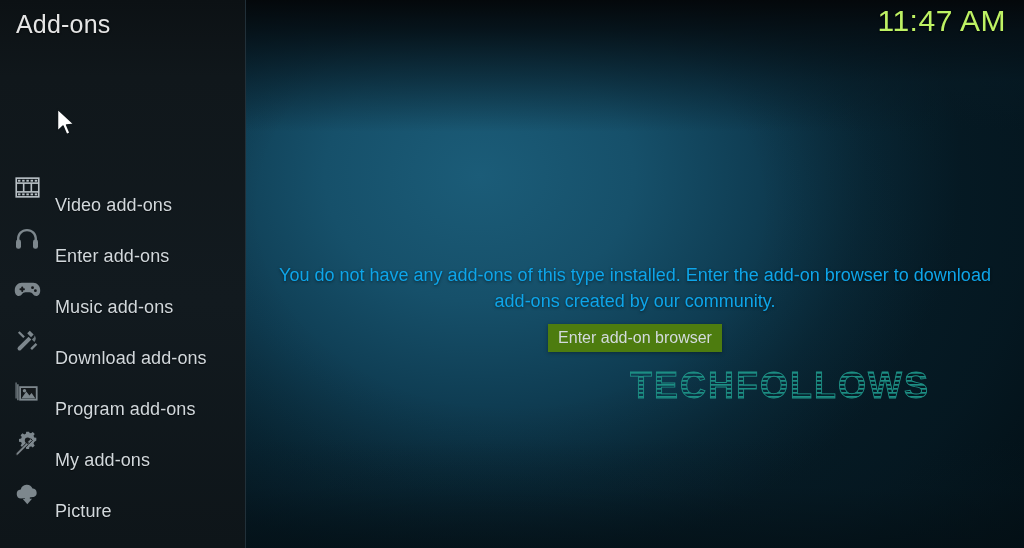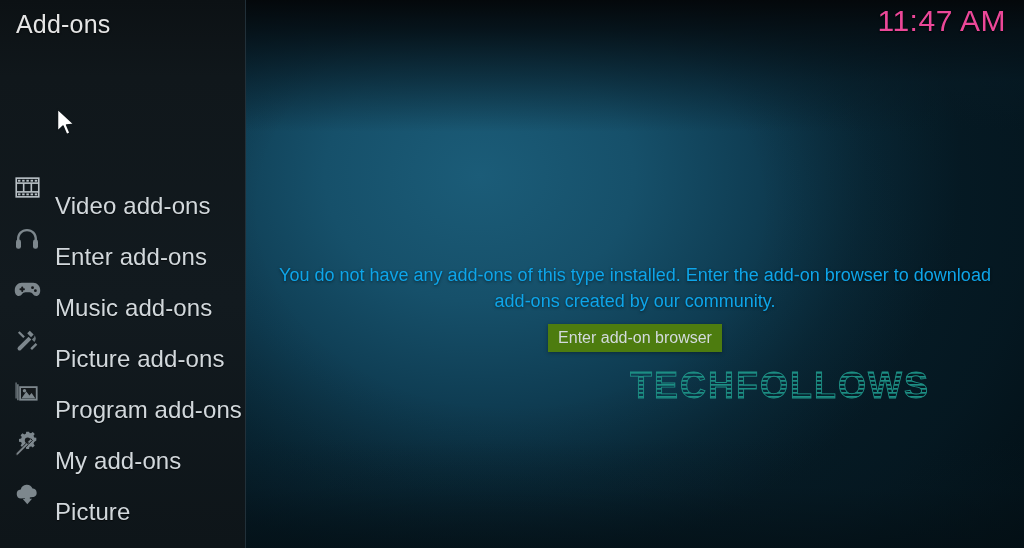--- a/index.html
+++ b/index.html
@@ -49,21 +49,21 @@
     position:absolute; left:0; top:0; width:1024px; height:56px; z-index:8;
   }
   .page-title {
     position:absolute; left:16px; top:10px;
     font-size:25px; font-weight:400; color:#e5e5e5;
     letter-spacing:0.2px;
     text-shadow:0 1px 2px rgba(0,0,0,0.7);
   }
   .clock {
     position:absolute; right:18px; top:4px;
-    font-size:30px; font-weight:300; color:#ec4899;
+    font-size:30px; font-weight:300; color:#bef264;
     letter-spacing:0.5px;
     text-shadow:0 1px 2px rgba(0,0,0,0.7);
   }
 
   
   .toolbar {
     position:absolute; left:0; top:76px; width:246px; height:56px;
     z-index:9;
   }
   .addon-btn {
@@ -101,21 +101,21 @@
     display:flex; align-items:center;
     padding-left:10px;
   }
   .menu-icon {
     width:34px; height:34px;
     display:flex; align-items:center; justify-content:center;
     flex:0 0 34px;
     margin-right:11px;
   }
   .menu-label {
-    font-size:24px; color:#d2d8dc; font-weight:400;
+    font-size:18px; color:#d2d8dc; font-weight:400;
     letter-spacing:0.1px;
     text-shadow:0 1px 1px rgba(0,0,0,0.6);
     margin-top:36px;
   }
 
   
   .center {
     position:absolute; left:246px; top:0; width:778px; height:548px; z-index:10;
   }
   .empty-msg {
@@ -258,21 +258,21 @@
     <div class="menu-item">
       <span class="menu-icon">
         <svg width="25" height="25" viewBox="0 0 24 24" fill="#7d878d">
           <path d="M3.0 18.3 13.0 8.3l2.7 2.7-10 10.0a1.9 1.9 0 0 1-2.7-2.7z"></path>
           <path d="M14.2 2.6 17.9 6.3 15.4 8.8 11.7 5.1z"></path>
           <path d="M18.6 7.0c1.8 1.8 1.8 4.6 0 6.4l-2.4-2.4 2.4-2.4z" opacity="0.85"></path>
           <path d="M4.4 3.0 9.5 8.1 7.9 9.7 2.8 4.6z"></path>
           <path d="M19.8 14.4 21.4 16.0 16.3 21.1 14.7 19.5z"></path>
         </svg>
       </span>
-      <span class="menu-label">Picture add-ons</span>
+      <span class="menu-label">Download add-ons</span>
     </div>
 
     <div class="menu-item">
       <span class="menu-icon">
         <svg width="26" height="22" viewBox="0 0 26 22" fill="none">
           <rect x="5.2" y="5.2" width="18.4" height="14.4" fill="#7d878d"></rect>
           <rect x="7.0" y="7.0" width="14.8" height="10.8" fill="#15191c"></rect>
           <path d="M7.4 17.4 12.3 10.6 15.4 14.6 17.6 12.0 21.4 17.4z" fill="#7d878d"></path>
           <circle cx="10.5" cy="9.8" r="1.7" fill="#7d878d"></circle>
           <path d="M3.2 3.2h1.4v16.0H3.2z" fill="#7d878d"></path>

